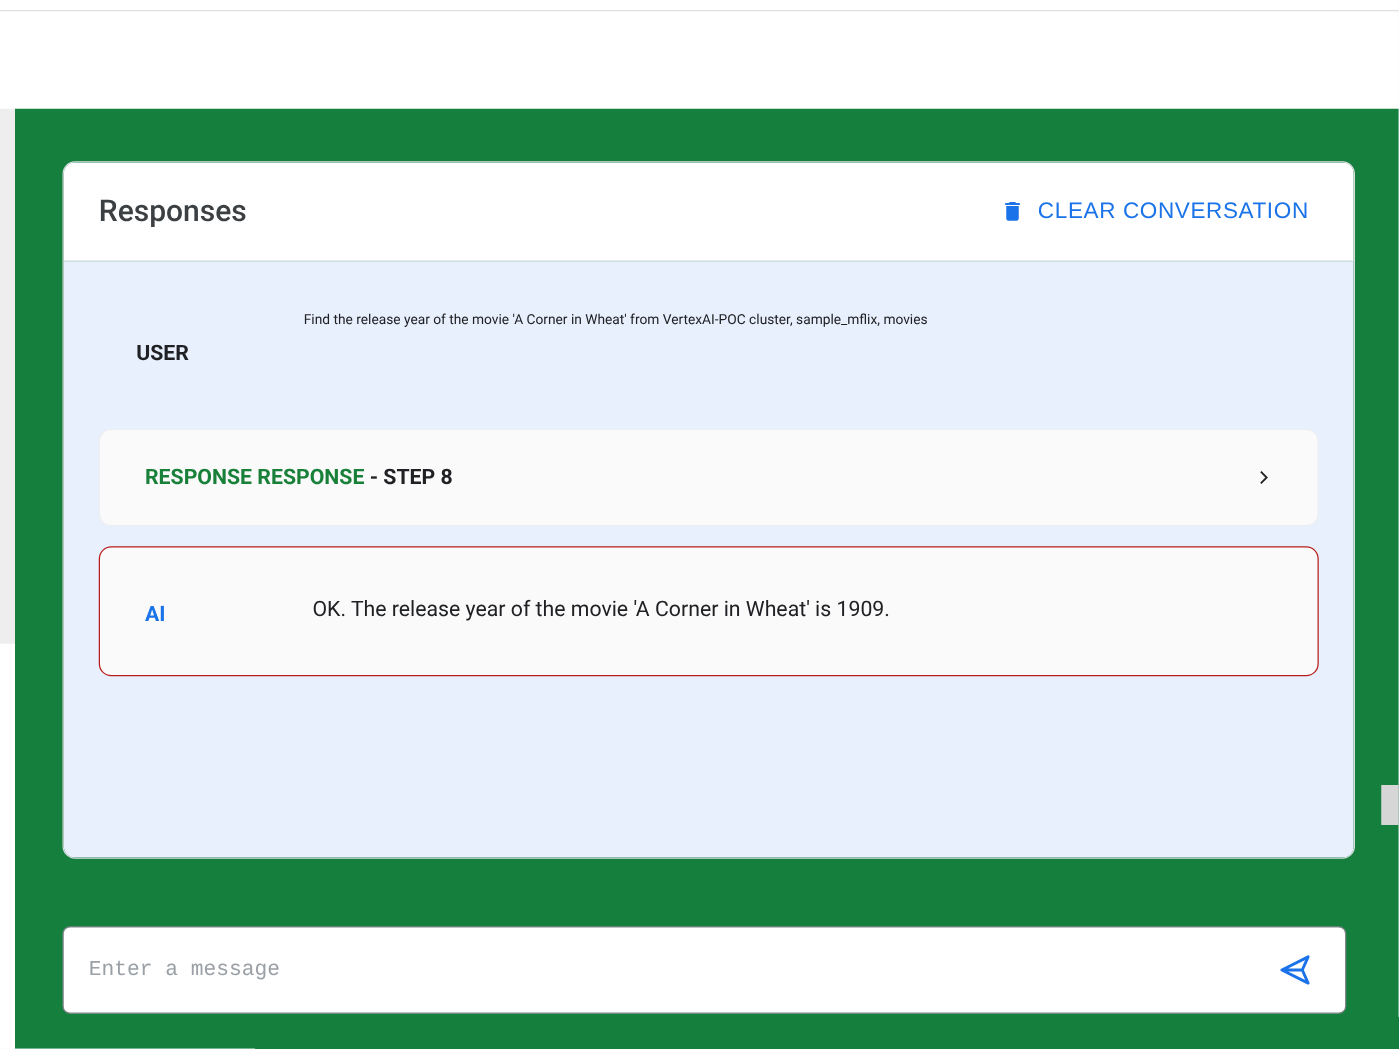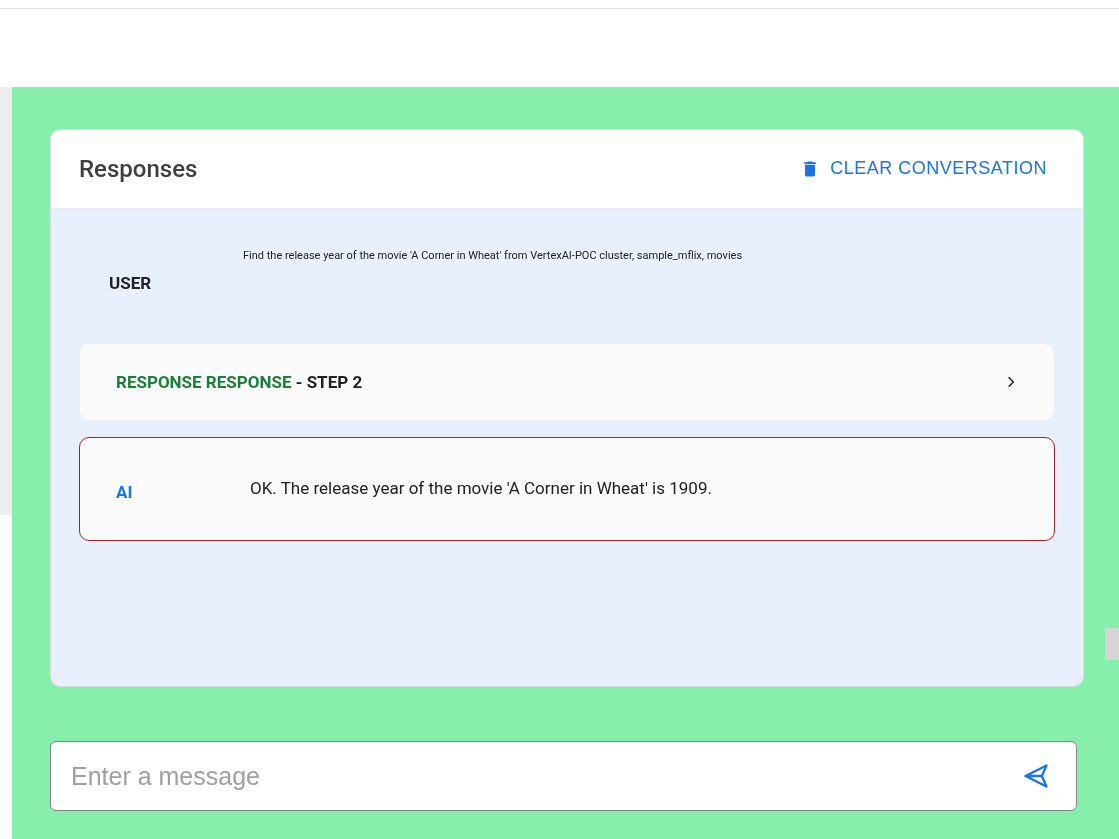--- a/index.html
+++ b/index.html
@@ -30,21 +30,21 @@
       width: 12px;
       height: 428px;
       background: #eeeeee;
     }
     .main-container {
       position: absolute;
       top: 87px;
       left: 12px;
       right: 0;
       bottom: 0;
-      background: #86efac;
+      background: #15803d;
       padding: 0 35px 0 38px;
     }
     .responses-panel {
       border: 1px solid #dadce0;
       border-radius: 10px;
       overflow: hidden;
       height: 558px;
       display: flex;
       flex-direction: column;
       margin-top: 42px;
@@ -173,24 +173,24 @@
       border-radius: 6px;
       display: flex;
       align-items: center;
       padding: 0 20px;
       background: #ffffff;
     }
     .message-input {
       flex: 1;
       border: none;
       outline: none;
-      font-size: 25px;
+      font-size: 17px;
       color: #4c1d95;
       background: transparent;
-      font-family: Liberation Sans, sans-serif;
+      font-family: Liberation Mono, monospace;
     }
     .message-input::placeholder {
       color: #9aa0a6;
     }
     .send-button {
       background: none;
       border: none;
       cursor: pointer;
       padding: 6px;
       display: flex;
@@ -224,21 +224,21 @@
     </div>
     <div class="responses-body">
       <div class="user-message">
         <div class="user-label">USER</div>
         <div class="user-text">Find the release year of the movie 'A Corner in Wheat' from VertexAI-POC cluster, sample_mflix, movies</div>
       </div>
 
 
       <div class="step-card">
         <div class="step-title">
-          <span class="step-title-green">RESPONSE RESPONSE</span><span class="step-title-black"> - </span><span class="step-title-black">STEP 2</span>
+          <span class="step-title-green">RESPONSE RESPONSE</span><span class="step-title-black"> - </span><span class="step-title-black">STEP 8</span>
         </div>
         <svg class="chevron-icon" viewBox="0 0 24 24">
           <polyline points="8,4 16,12 8,20"></polyline>
         </svg>
       </div>
 
       <div class="ai-card">
         <div class="ai-label">AI</div>
         <div class="ai-text">OK. The release year of the movie 'A Corner in Wheat' is 1909.</div>
       </div>

